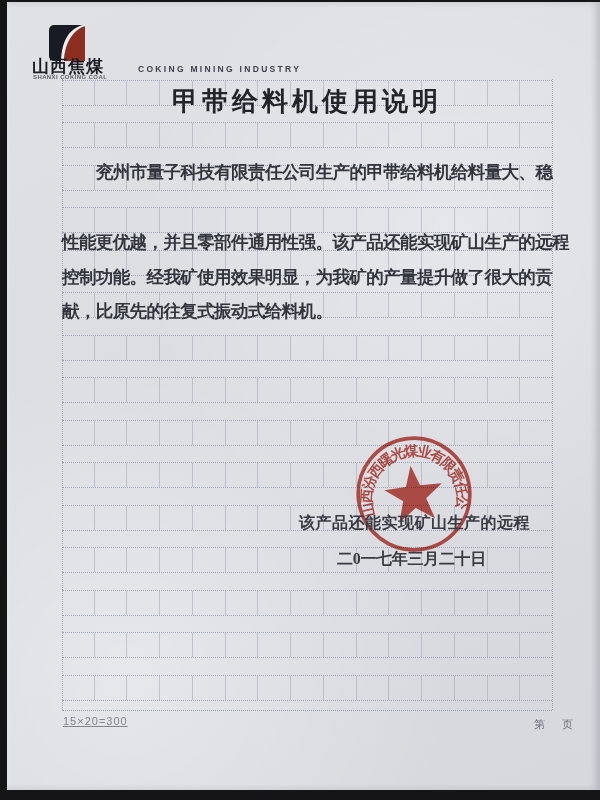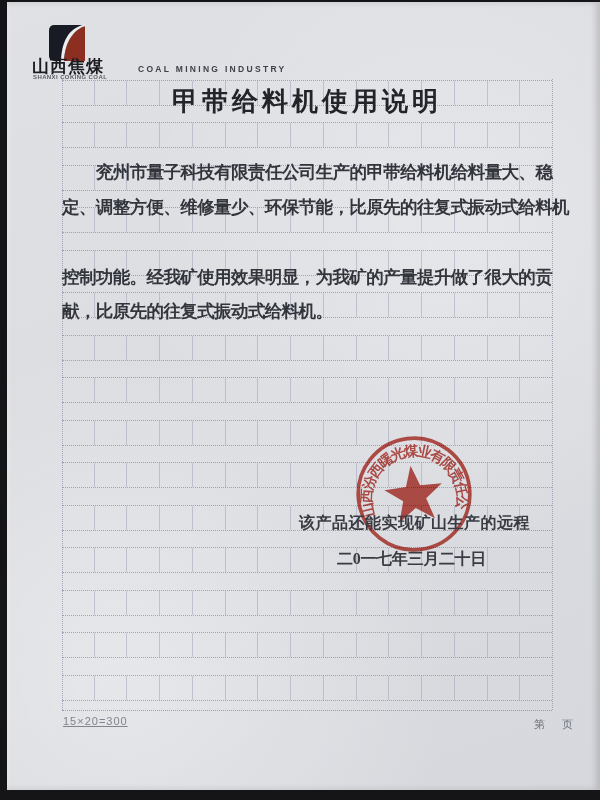--- a/index.html
+++ b/index.html
@@ -319,26 +319,26 @@
     <div class="grid-vline" style="left:545px"></div>
     <div class="grid-footline"></div>
 
     <svg class="logo-mark" viewBox="0 0 40 37">
       <rect x="0" y="0" width="36" height="36" rx="5" fill="#181a24"></rect>
       <path d="M36,1 C24,6 16,16 15,36 L36,36 Z" fill="#8c2e20"></path>
       <path d="M34,0 C20,4 13,15 12,36 L15,36 C16,16 25,5 36,1 Z" fill="#eceef0"></path>
     </svg>
     <div class="company-cn">山西焦煤</div>
     <div class="company-en">SHANXI COKING COAL</div>
-    <div class="brand-en">COAL MINING INDUSTRY</div>
+    <div class="brand-en">COKING MINING INDUSTRY</div>
 
     <div class="doc-title">甲带给料机使用说明</div>
 
     <div class="body-line indent" style="top:158px">兖州市量子科技有限责任公司生产的甲带给料机给料量大、稳</div>
-    <div class="body-line" style="top:193px">定、调整方便、维修量少、环保节能，比原先的往复式振动式给料机</div>
+    <div class="body-line" style="top:228px">性能更优越，并且零部件通用性强。该产品还能实现矿山生产的远程</div>
     <div class="body-line" style="top:263px">控制功能。经我矿使用效果明显，为我矿的产量提升做了很大的贡</div>
     <div class="body-line" style="top:297px">献，比原先的往复式振动式给料机。</div>
 
     <svg class="stamp" viewBox="0 0 140 140">
       <defs>
         <path id="stampArc" d="M 29,86 A 42.5,42.5 0 1 1 111,86" fill="none"></path>
       </defs>
       <circle cx="70" cy="70" r="55" fill="none" stroke="#c1463e" stroke-width="3.6"></circle>
       <path d="M70,42 L77.05,62.29 L98.53,62.73 L81.41,75.71 L87.63,96.27 L70,84 L52.37,96.27 L58.59,75.71 L41.47,62.73 L62.95,62.29 Z" fill="#c1463e"></path>
       <text font-size="14" font-weight="bold" fill="#c1463e" font-family="Liberation Serif, serif">

